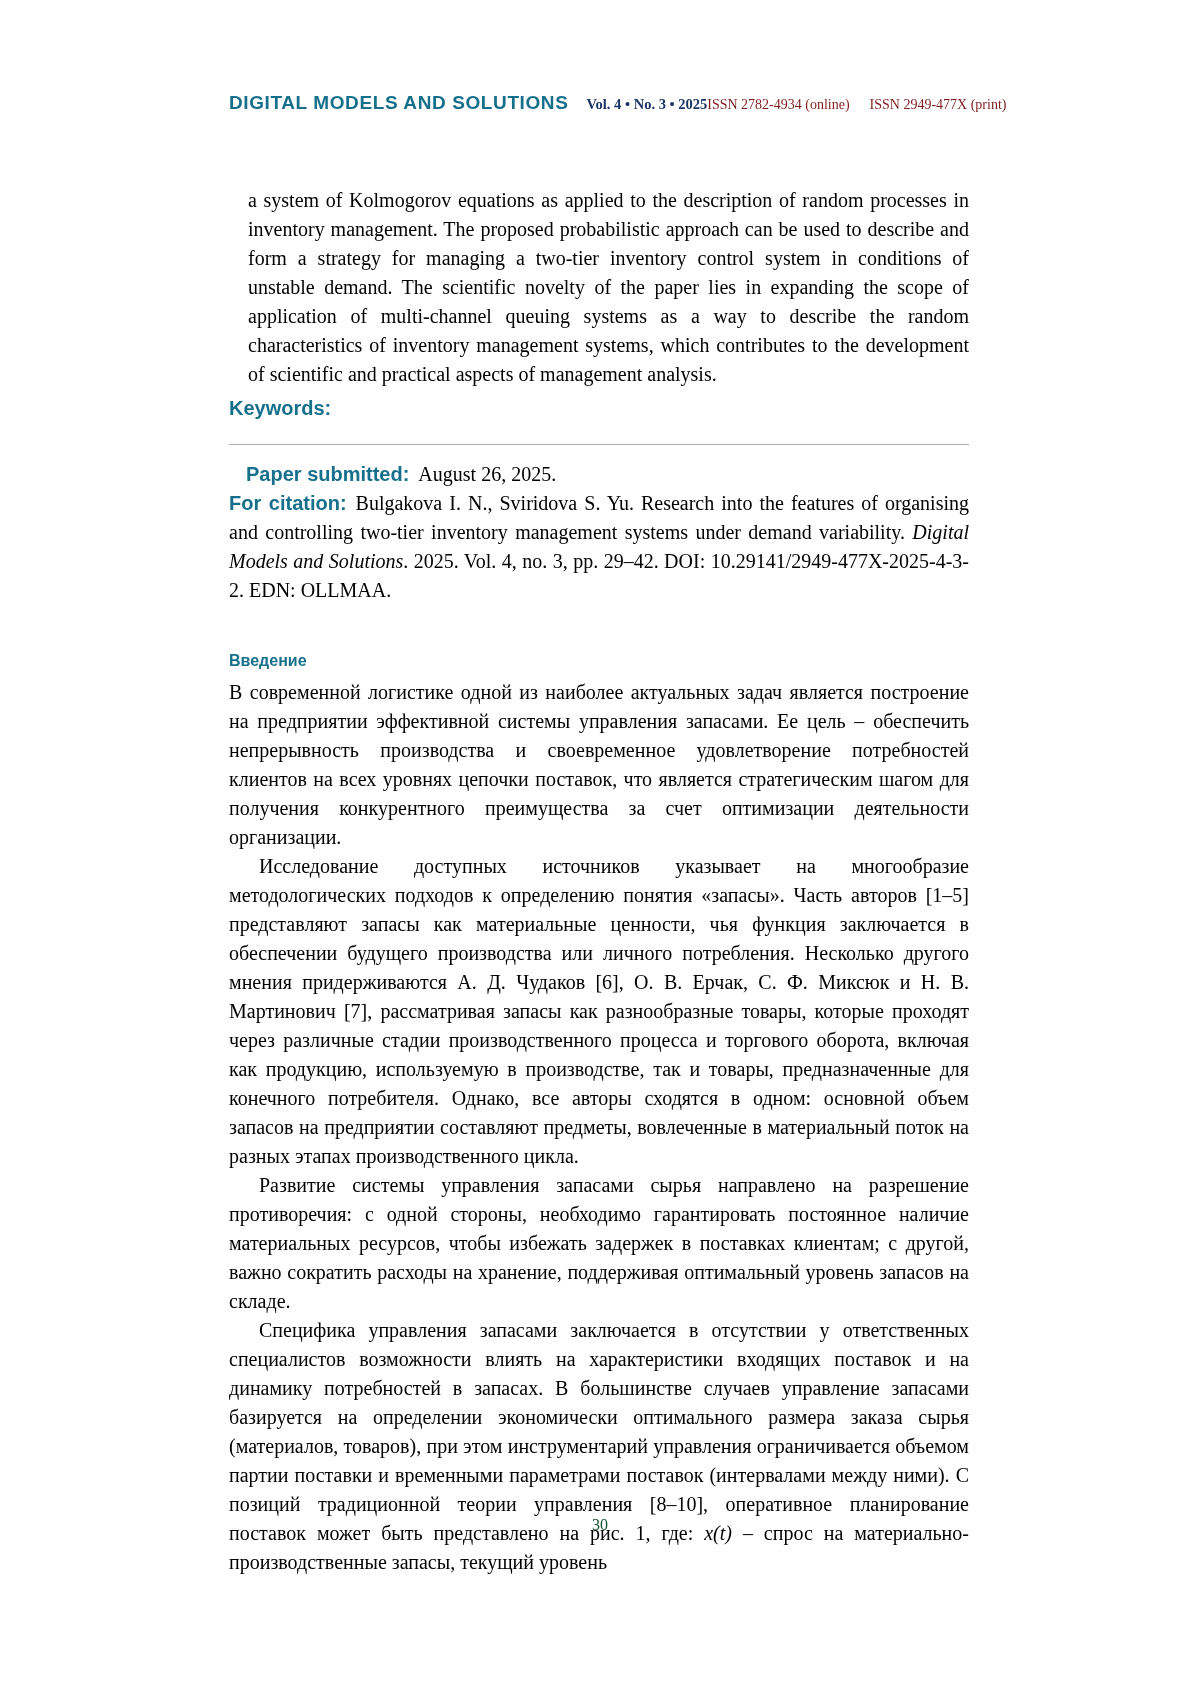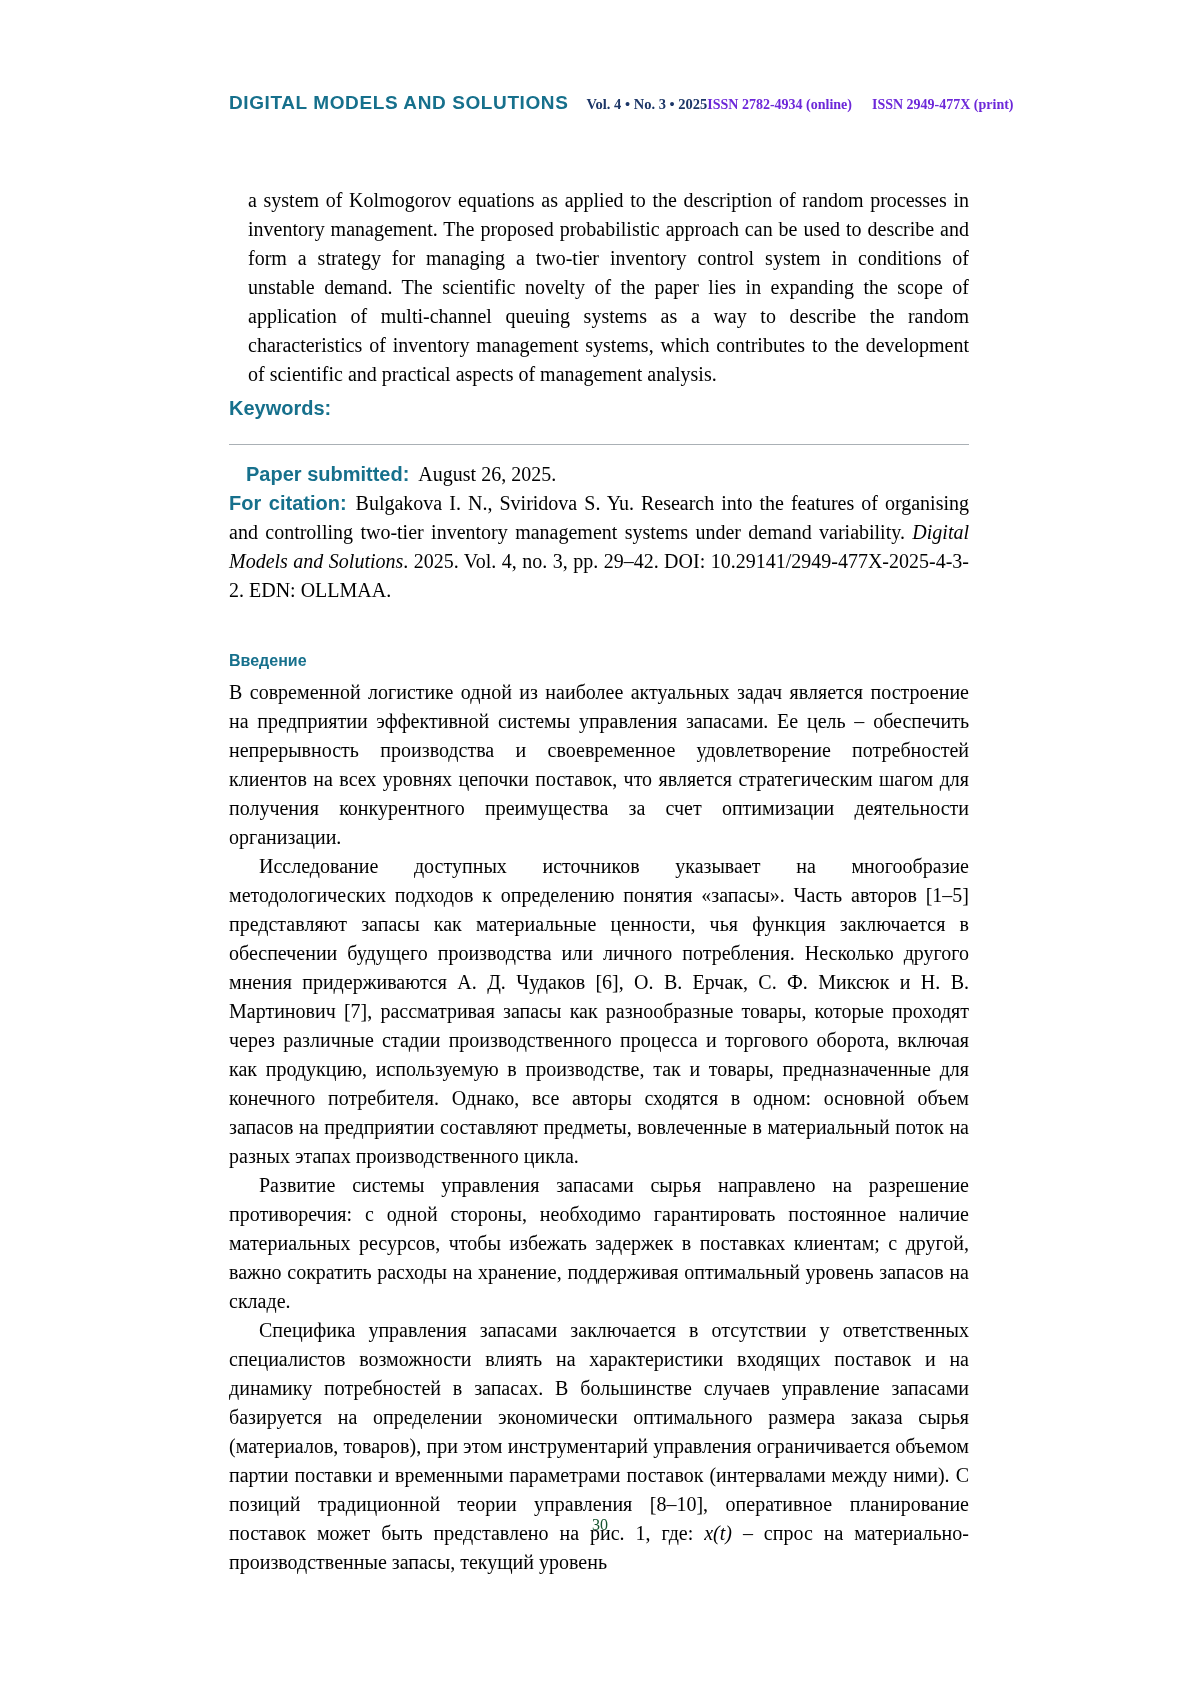--- a/index.html
+++ b/index.html
@@ -33,22 +33,22 @@
     font-family: "Liberation Serif", serif;
     font-size: 14.5px;
     font-weight: bold;
     color: #1c3667;
     white-space: nowrap;
   }
   .header-spacer { flex: 1; }
   .issn {
     font-family: "Liberation Serif", serif;
     font-size: 14px;
-    font-weight: bold;
-    color: #6d28d9;
+    font-weight: normal;
+    color: #7f1d1d;
     white-space: nowrap;
   }
   .issn + .issn { margin-left: 20px; }
   .subtitle {
     font-family: "Liberation Sans", sans-serif;
     font-size: 15.5px;
     color: #9b9b9b;
     margin-top: 3px;
   }
   

